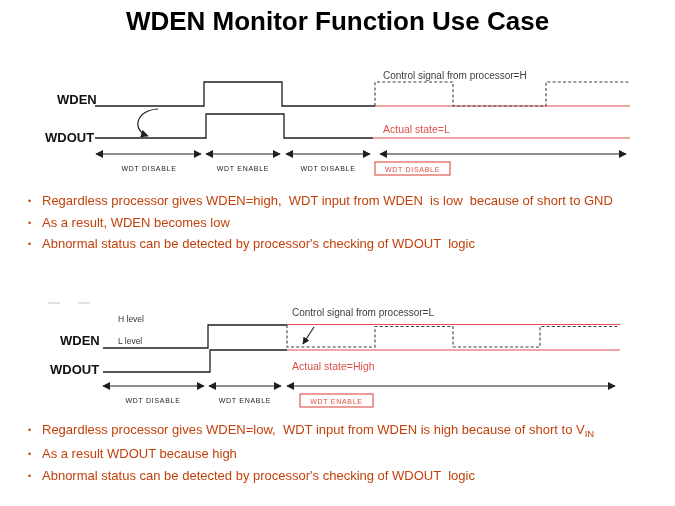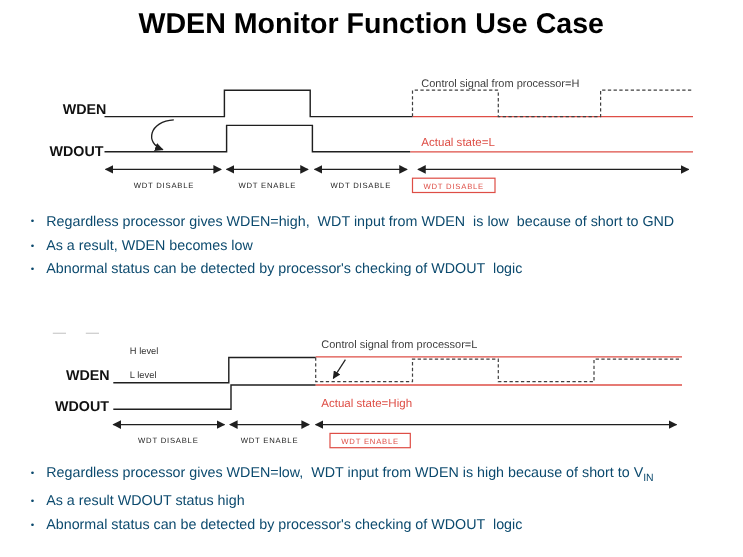--- a/index.html
+++ b/index.html
@@ -18,21 +18,21 @@
   .ctrl-label { font-family:"Liberation Sans",sans-serif; font-size:10px; fill:#3d3d3d; }
   .act-label  { font-family:"Liberation Sans",sans-serif; font-size:10.5px; fill:#de4e46; }
   .lvl-label  { font-family:"Liberation Sans",sans-serif; font-size:8.5px; fill:#333; }
   .tl-label   { font-family:"Liberation Sans",sans-serif; font-size:7px; fill:#222; letter-spacing:0.7px; text-anchor:middle; }
   .tl-label-red { font-family:"Liberation Sans",sans-serif; font-size:7px; fill:#de4e46; letter-spacing:0.7px; text-anchor:middle; }
 
   
   .bullets { position:absolute; left:28px; margin:0; padding:0; list-style:none; width:630px; }
   .bullets-top { top:191px; }
   .bullets-bottom { top:420px; }
-  .bullets li { display:flex; align-items:flex-start; font-size:13px; color:#0c4a6e; line-height:20.5px; }
+  .bullets li { display:flex; align-items:flex-start; font-size:13px; color:#c2410c; line-height:20.5px; }
   .bullets-bottom li { line-height:19.8px; }
   .dot { width:14px; flex:0 0 14px; text-align:left; }
   .dot::before { content:"•"; font-size:9px; position:relative; top:-1px; }
   .btext { white-space:pre-wrap; }
   .btext sub { font-size:9.5px; vertical-align:-3px; }
 </style>
 </head>
 <body>
 
 <h1 class="title">WDEN Monitor Function Use Case</h1>
@@ -123,19 +123,19 @@
   </li>
 </ul>
 
 <ul class="bullets bullets-bottom">
   <li>
     <span class="dot"></span>
     <span class="btext"><span>Regardless processor gives WDEN=low,  WDT input from WDEN is high because of short to V</span><sub>IN</sub></span>
   </li>
   <li>
     <span class="dot"></span>
-    <span class="btext">As a result WDOUT status high</span>
+    <span class="btext">As a result WDOUT because high</span>
   </li>
   <li>
     <span class="dot"></span>
     <span class="btext">Abnormal status can be detected by processor's checking of WDOUT  logic</span>
   </li>
 </ul>
 
 </body></html>

